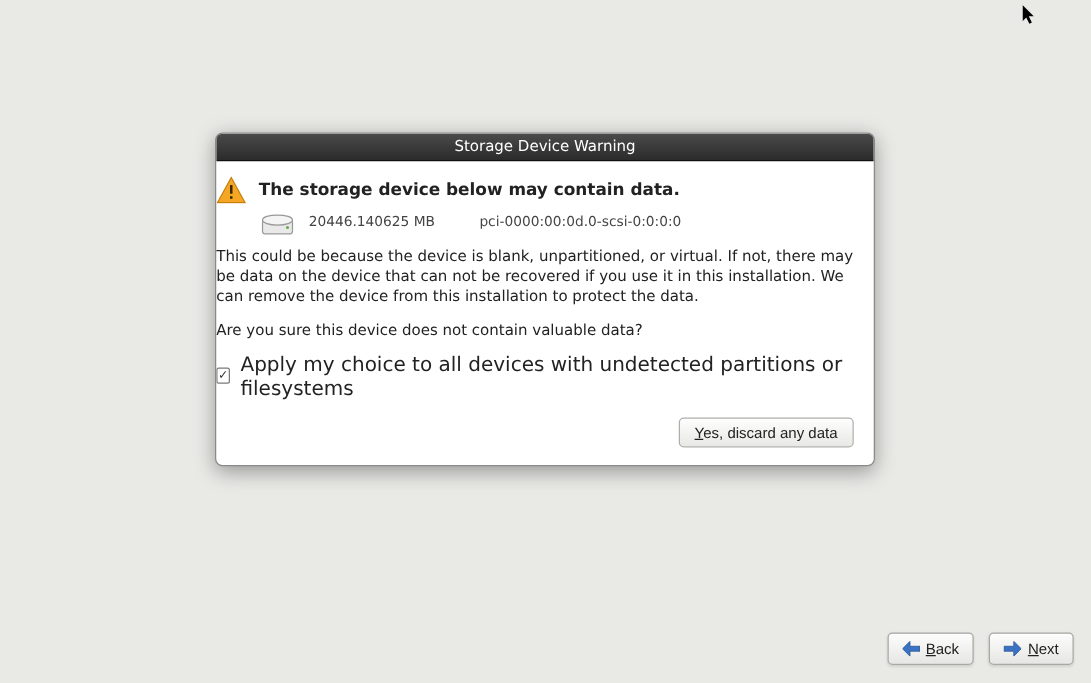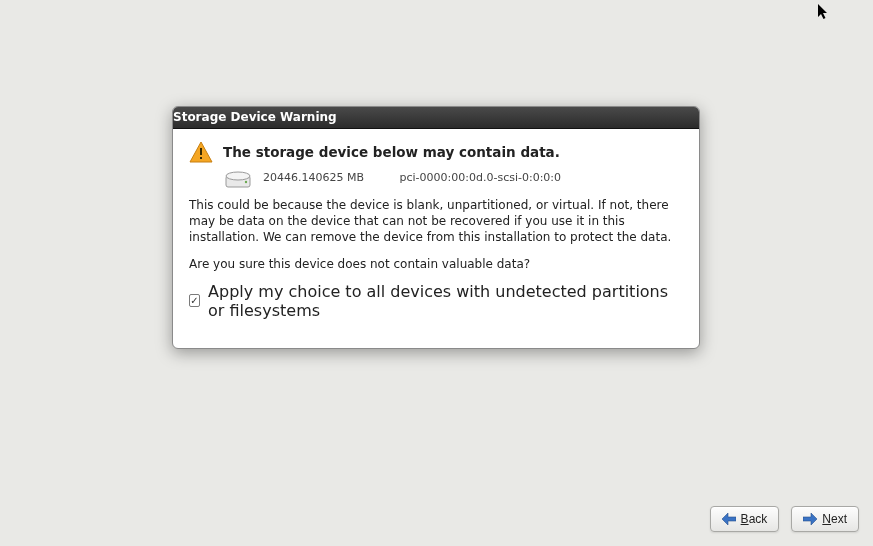--- a/index.html
+++ b/index.html
@@ -28,28 +28,28 @@
       width: 528px;
       background: #fff;
       border: 1px solid #8a8a8a;
       border-radius: 6px;
       box-shadow: 0 4px 16px rgba(0,0,0,0.35);
       overflow: hidden;
     }
     .dialog-titlebar {
       background: linear-gradient(#4a4a4a, #2b2b2b);
       color: #fff;
-      font-weight: bold;
-      font-size: 12px;
-      text-align: left;
+      font-weight: normal;
+      font-size: 12px;
+      text-align: center;
       padding: 3px 0 4px 0;
       border-bottom: 1px solid #111;
     }
     .dialog-body {
-      padding: 12px 16px 14px 16px;
+      padding: 12px 16px 14px 0;
     }
     .header-row {
       display: flex;
       align-items: center;
       gap: 10px;
       margin-bottom: 8px;
     }
     .warn-icon svg { display: block; }
     .header-text {
       font-weight: bold;
@@ -183,20 +183,21 @@
     </div>
 
     <div class="para">Are you sure this device does not contain valuable data?</div>
 
     <div class="checkbox-row">
       <span class="checkbox"></span>
       <span><span class="ul">A</span><span>pply my choice to all devices with undetected partitions or filesystems</span></span>
     </div>
 
     <div class="button-row">
+      <button class="btn"><span class="ul">Y</span><span>es, discard any data</span></button>
     </div>
   </div>
 </div>
 
 <div class="footer">
   <button class="nav-btn">
     <span class="arrow">
       <svg width="14" height="12" viewBox="0 0 14 12">
           <path d="M6 0 L0 6 L6 12 L6 8 L14 8 L14 4 L6 4 Z" fill="#3a73c4" stroke="#28538f" stroke-width="0.6"></path>
         </svg>

